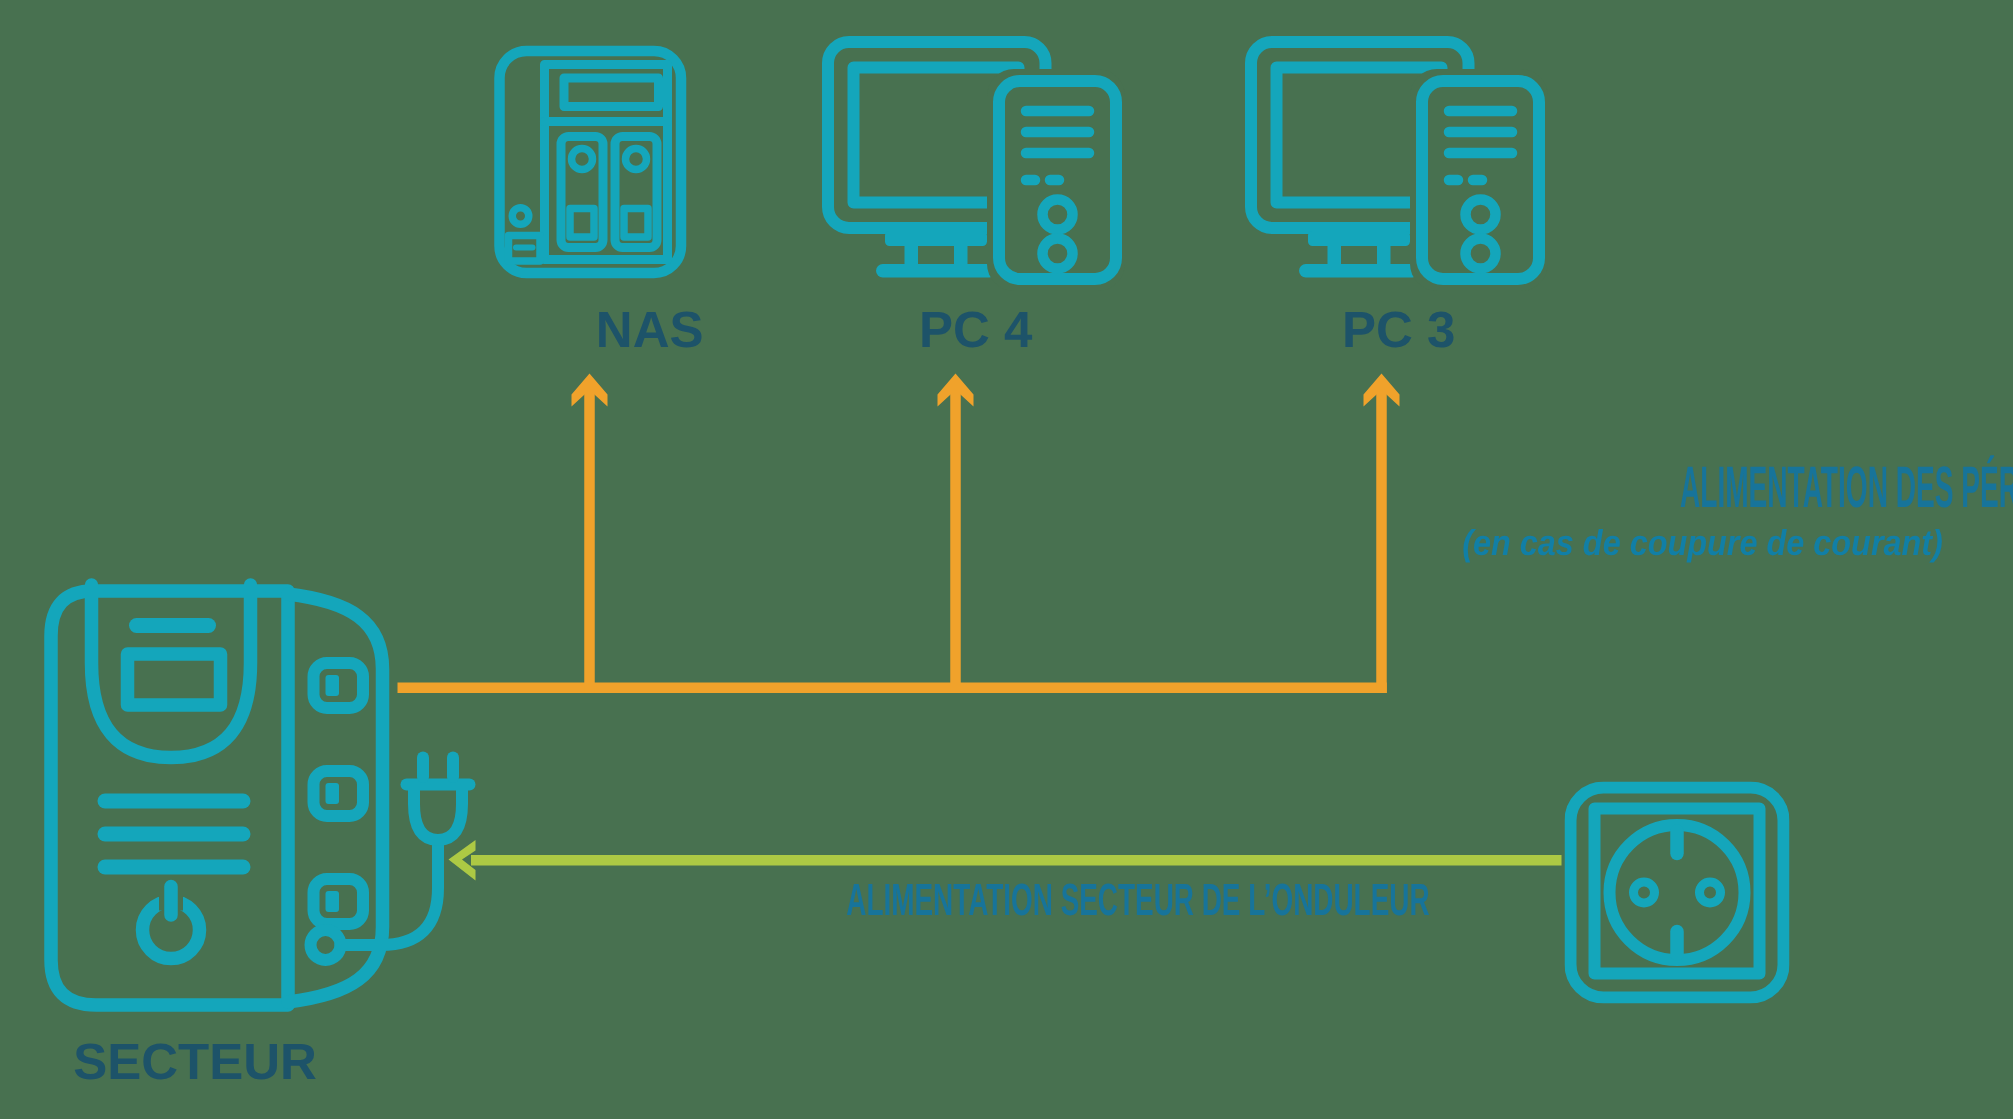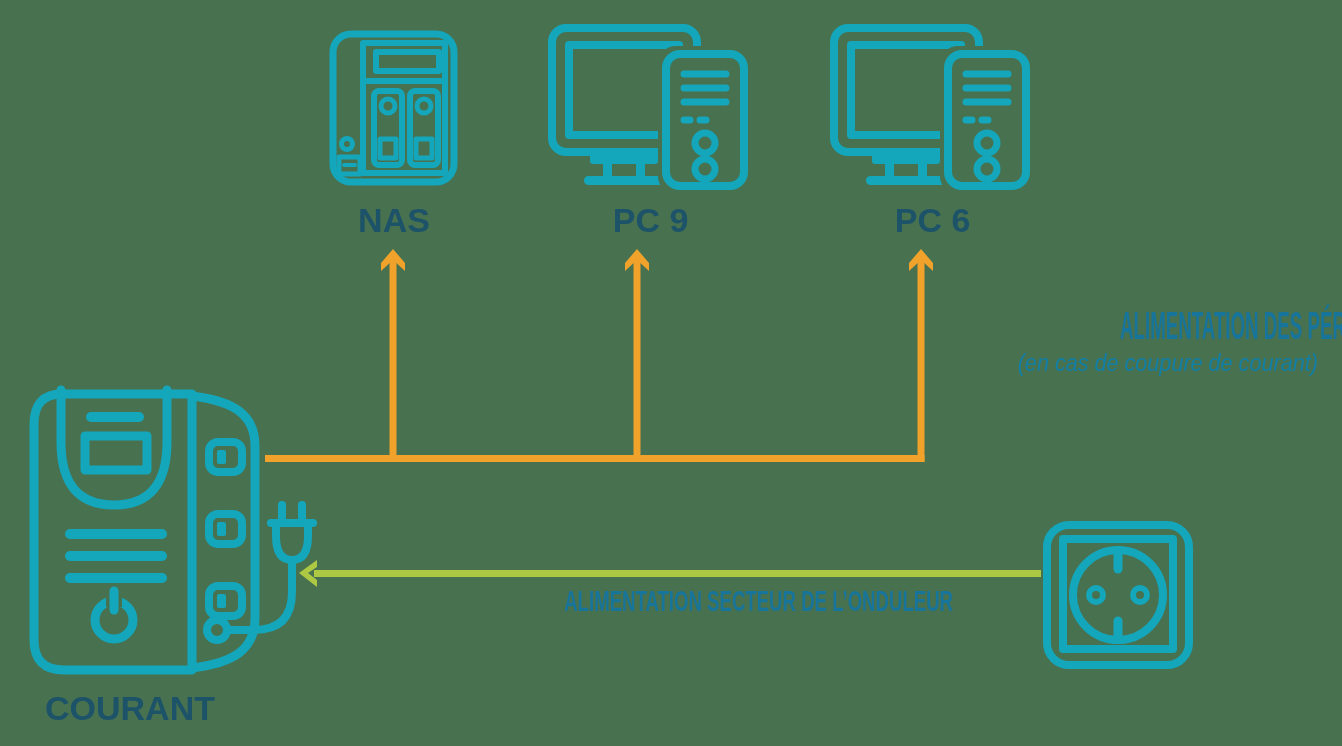--- a/index.html
+++ b/index.html
@@ -14,21 +14,21 @@
   .dev-label{
     position:absolute;text-align:center;color:#1D5369;
     font-weight:bold;font-size:34px;line-height:36px;white-space:nowrap;
   }
   .dev-label span{display:inline-block;white-space:nowrap;}
   .sx87 span{transform:scaleX(.87);}
   
   .caption-ups{position:absolute;left:935px;top:306px;width:400px;text-align:center;}
   .cap-line{height:40px;line-height:40px;font-weight:bold;font-size:39px;color:#17749A;white-space:nowrap;}
   .cap-line span{display:inline-block;transform:scaleX(.48);transform-origin:50% 50%;}
-  .cap-note{margin-top:4px;height:26px;line-height:26px;font-weight:normal;font-style:italic;font-size:24px;color:#117FA6;white-space:nowrap;text-align:right;}
+  .cap-note{margin-top:4px;height:26px;line-height:26px;font-weight:bold;font-style:italic;font-size:24px;color:#117FA6;white-space:nowrap;}
   .cap-note span{display:inline-block;transform:scaleX(.9);transform-origin:50% 50%;}
   .caption-green{position:absolute;left:445px;top:585px;width:460px;text-align:right;
     font-weight:bold;font-size:30px;line-height:32px;color:#17749A;white-space:nowrap;}
   .caption-green span{display:inline-block;transform:scaleX(.62);transform-origin:50% 50%;}
 </style>
 </head>
 <body>
 
 <div class="canvas">
 
@@ -60,21 +60,21 @@
       <circle cx="59" cy="77" r="7" stroke-width="5"></circle>
       <rect x="51" y="110" width="16" height="19" stroke-width="5"></rect>
       <rect x="81" y="62" width="28" height="74" rx="5" stroke-width="6"></rect>
       <circle cx="95" cy="77" r="7" stroke-width="5"></circle>
       <rect x="87" y="110" width="16" height="19" stroke-width="5"></rect>
       <circle cx="18" cy="115" r="5.5" stroke-width="5"></circle>
       <rect x="10" y="128" width="21" height="17" stroke-width="5"></rect>
       <line x1="15" y1="136" x2="26" y2="136" stroke-width="4"></line>
     </g>
   </svg>
-  <div class="dev-label" style="left:319px;top:202px;width:150px;">
+  <div class="dev-label" style="left:319px;top:202px;width:150px;text-align:right;">
     <span>NAS</span>
   </div>
 
   <svg class="abs" style="left:548px;top:24px;" width="205" height="170" viewBox="0 0 205 170">
     <g fill="none" stroke="#14A6BB" stroke-width="8" stroke-linecap="round" stroke-linejoin="round">
       <rect x="4" y="4" width="145" height="124" rx="14"></rect>
       <rect x="21" y="21" width="110" height="90"></rect>
       <g fill="#14A6BB" stroke="none">
         <rect x="42" y="130" width="68" height="10" rx="3"></rect>
         <rect x="55" y="140" width="9" height="14"></rect>
@@ -86,21 +86,21 @@
       <line x1="136" y1="50" x2="178" y2="50" stroke-width="7"></line>
       <line x1="136" y1="64" x2="178" y2="64" stroke-width="7"></line>
       <line x1="136" y1="78" x2="178" y2="78" stroke-width="7"></line>
       <line x1="136" y1="96" x2="142" y2="96" stroke-width="7"></line>
       <line x1="152" y1="96" x2="158" y2="96" stroke-width="7"></line>
       <circle cx="157" cy="119" r="10" stroke-width="7"></circle>
       <circle cx="157" cy="145" r="10" stroke-width="7"></circle>
     </g>
   </svg>
   <div class="dev-label" style="left:548px;top:202px;width:205px;">
-    <span>PC 9</span>
+    <span>PC 4</span>
   </div>
 
   <svg class="abs" style="left:830px;top:24px;" width="205" height="170" viewBox="0 0 205 170">
     <g fill="none" stroke="#14A6BB" stroke-width="8" stroke-linecap="round" stroke-linejoin="round">
       <rect x="4" y="4" width="145" height="124" rx="14"></rect>
       <rect x="21" y="21" width="110" height="90"></rect>
       <g fill="#14A6BB" stroke="none">
         <rect x="42" y="130" width="68" height="10" rx="3"></rect>
         <rect x="55" y="140" width="9" height="14"></rect>
         <rect x="88" y="140" width="9" height="14"></rect>
@@ -111,21 +111,21 @@
       <line x1="136" y1="50" x2="178" y2="50" stroke-width="7"></line>
       <line x1="136" y1="64" x2="178" y2="64" stroke-width="7"></line>
       <line x1="136" y1="78" x2="178" y2="78" stroke-width="7"></line>
       <line x1="136" y1="96" x2="142" y2="96" stroke-width="7"></line>
       <line x1="152" y1="96" x2="158" y2="96" stroke-width="7"></line>
       <circle cx="157" cy="119" r="10" stroke-width="7"></circle>
       <circle cx="157" cy="145" r="10" stroke-width="7"></circle>
     </g>
   </svg>
   <div class="dev-label" style="left:830px;top:202px;width:205px;">
-    <span>PC 6</span>
+    <span>PC 3</span>
   </div>
 
   <svg class="abs" style="left:28px;top:384px;" width="290" height="300" viewBox="0 0 290 300">
     <g fill="none" stroke="#14A6BB" stroke-width="9" stroke-linecap="round" stroke-linejoin="round">
       <path d="M164,10 L34,10 Q6,10 6,40 L6,256 Q6,286 36,286 L164,286 Z"></path>
       <path d="M33,6 V58 Q33,121 86,121 Q139,121 139,58 V6"></path>
       <line x1="63" y1="33" x2="111" y2="33" stroke-width="10"></line>
       <rect x="57" y="52" width="62" height="34"></rect>
       <line x1="42" y1="150" x2="134" y2="150" stroke-width="10"></line>
       <line x1="42" y1="172" x2="134" y2="172" stroke-width="10"></line>
@@ -148,21 +148,21 @@
       <path d="M199,246 L226,246 Q264,246 264,208 L264,176" stroke-width="8"></path>
       <g stroke-width="8">
         <path d="M248,140 L248,152 Q248,176 264,176 Q280,176 280,152 L280,140"></path>
         <line x1="243" y1="139" x2="285" y2="139"></line>
         <line x1="254" y1="121" x2="254" y2="134"></line>
         <line x1="274" y1="121" x2="274" y2="134"></line>
       </g>
     </g>
   </svg>
   <div class="dev-label" style="left:30px;top:690px;width:200px;">
-    <span>COURANT</span>
+    <span>SECTEUR</span>
   </div>
 
   <svg class="abs" style="left:1043px;top:521px;" width="150" height="148" viewBox="0 0 150 148">
     <g fill="none" stroke="#14A6BB" stroke-linecap="round" stroke-linejoin="round">
       <rect x="4" y="4" width="142" height="140" rx="22" stroke-width="8"></rect>
       <rect x="20" y="18" width="110" height="110" stroke-width="8"></rect>
       <circle cx="75" cy="74" r="45" stroke-width="8"></circle>
       <line x1="75" y1="33" x2="75" y2="48" stroke-width="9"></line>
       <line x1="75" y1="100" x2="75" y2="115" stroke-width="9"></line>
       <circle cx="53" cy="74" r="7" stroke-width="6"></circle>

